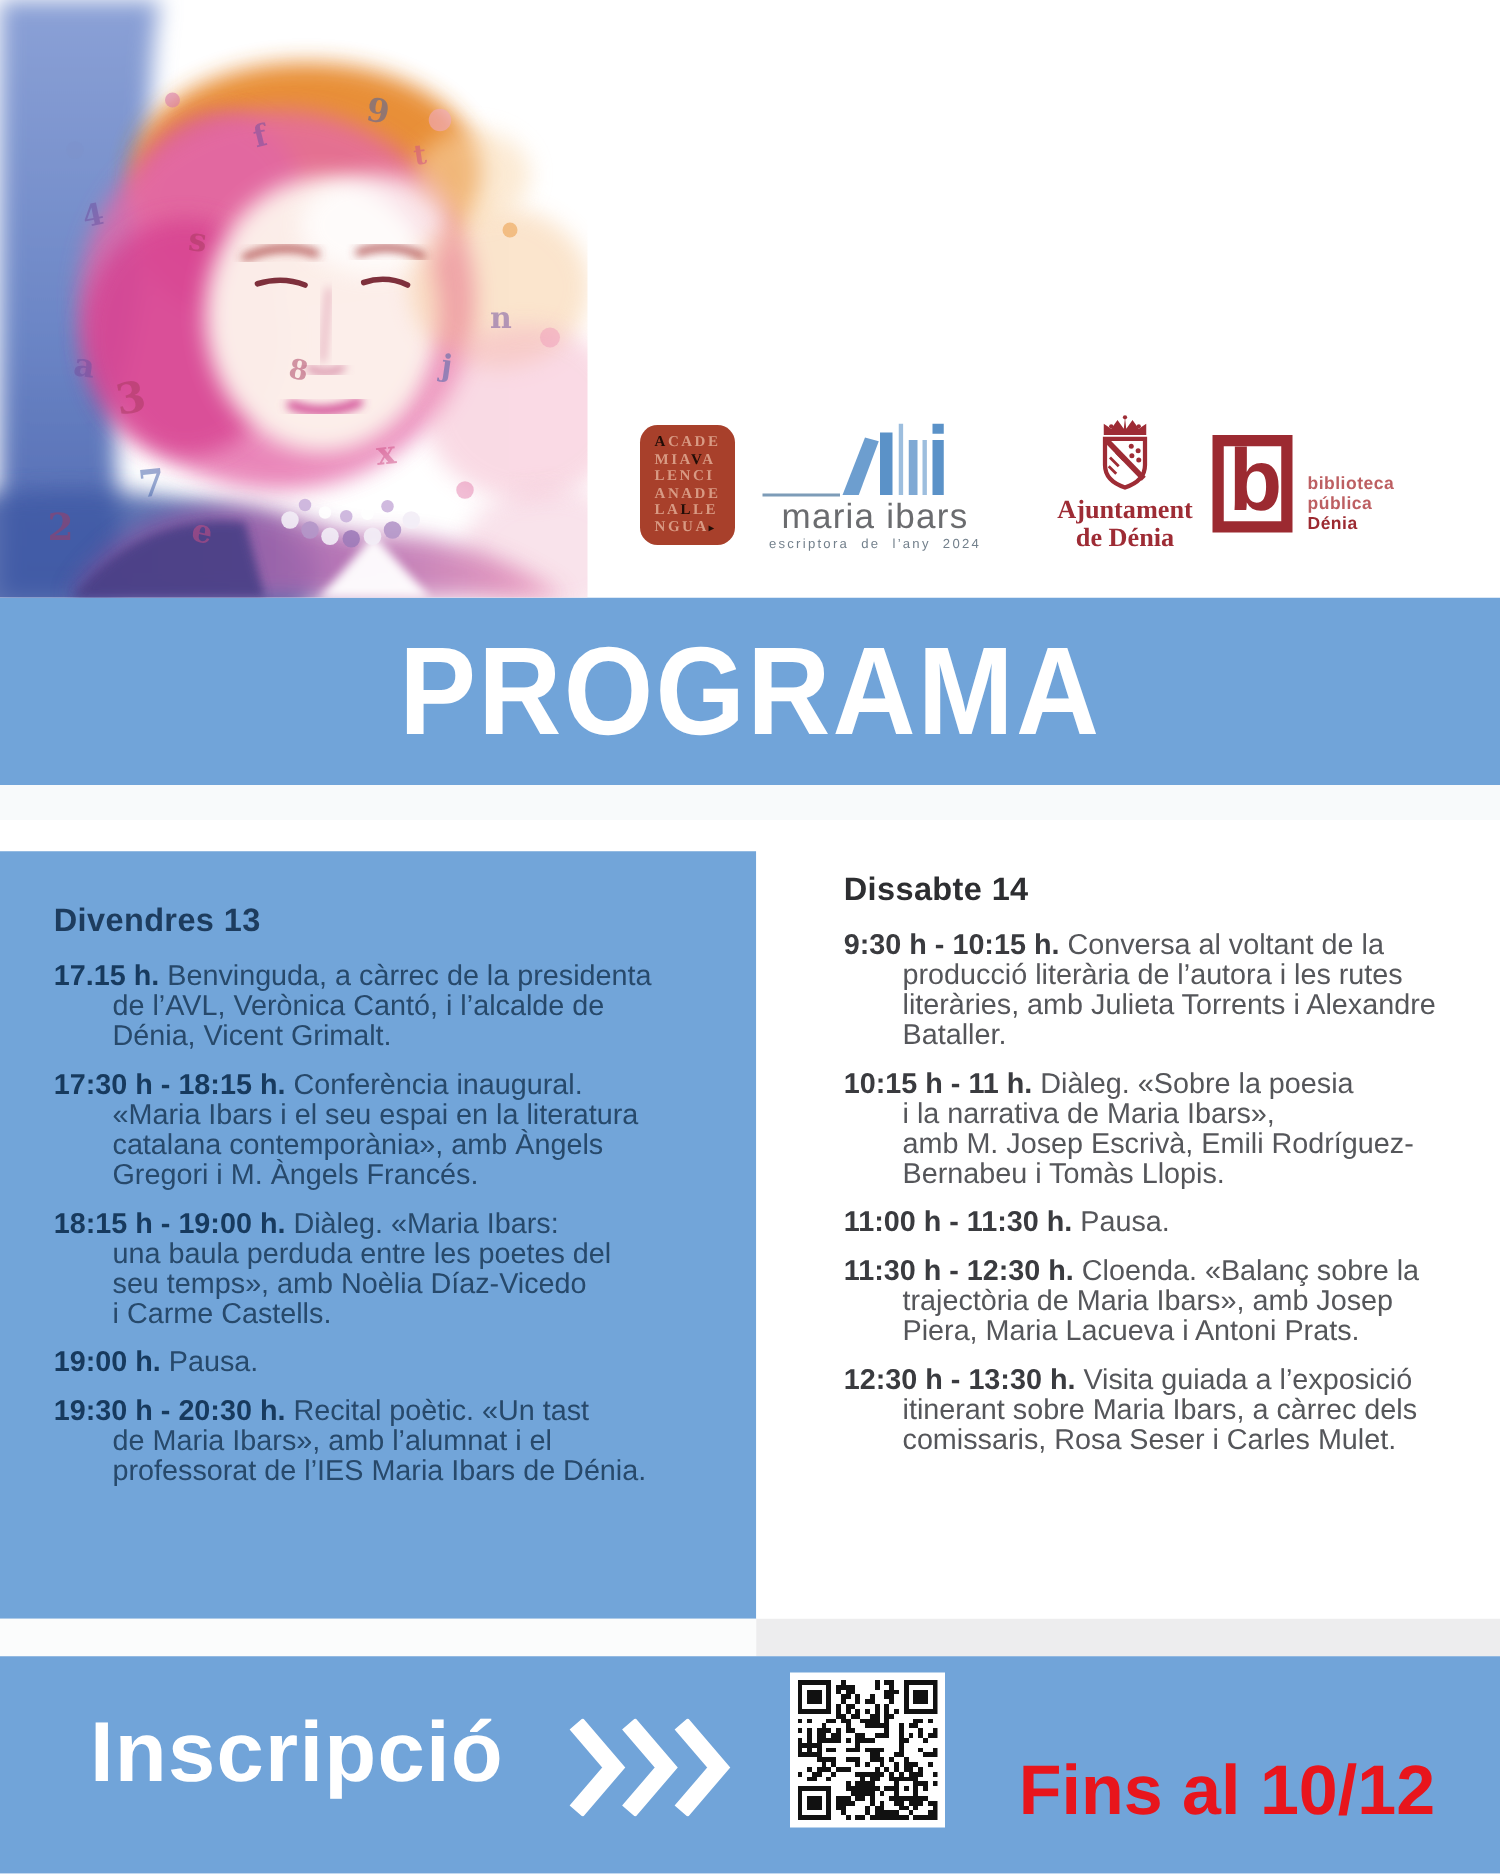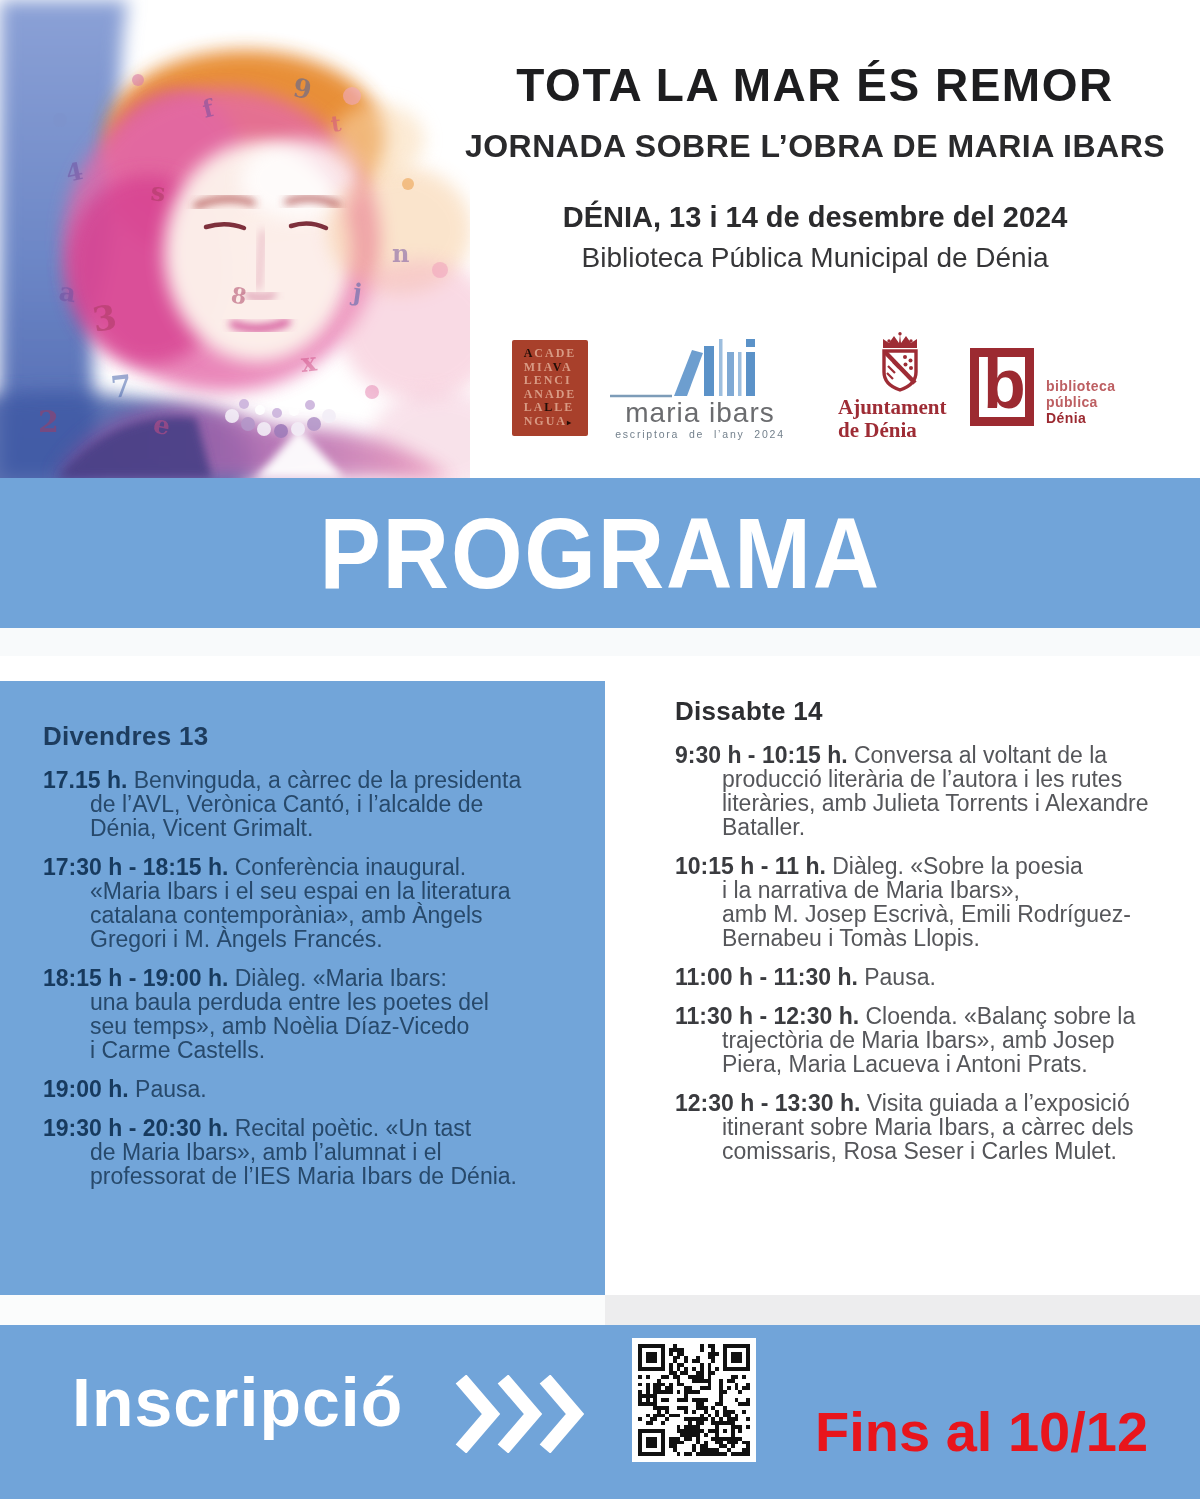--- a/index.html
+++ b/index.html
@@ -10,28 +10,28 @@
   .hdr{position:relative;height:478px;background:#fff;}
   .portrait{position:absolute;left:0;top:0;width:470px;height:478px;}
   .title-block{position:absolute;left:440px;top:58px;width:750px;text-align:center;color:#1f2022;}
   .t-main{font-size:46px;font-weight:700;letter-spacing:1.5px;color:#1d1d1f;}
   .t-sub{font-size:32px;font-weight:700;letter-spacing:.5px;margin-top:16px;color:#2a2a2c;}
   .t-date{font-size:29px;font-weight:700;margin-top:36px;color:#2b2b2d;}
   .t-venue{font-size:28px;font-weight:400;margin-top:8px;color:#363638;}
 
   
   .logo{position:absolute;}
-  .avl{left:512px;top:340px;width:76px;height:96px;background:#a8402b;border-radius:2px;
+  .avl{left:512px;top:340px;width:76px;height:96px;background:#a8402b;border-radius:14px;
        display:flex;flex-direction:column;justify-content:center;align-items:center;padding:4px 0;box-sizing:border-box;}
   .avl-row{font-family:"Liberation Serif",serif;font-size:12px;line-height:13.5px;letter-spacing:2px;
            color:#d89a84;font-weight:700;white-space:nowrap;}
   .avl-dark{color:#200d07;}
   .avl-arrow{color:#200d07;font-size:8px;letter-spacing:0;}
   .mibars{left:600px;top:336px;width:200px;height:110px;}
-  .ajunt{left:838px;top:332px;width:124px;}
+  .ajunt{left:838px;top:332px;width:124px;text-align:center;}
   .ajunt-txt{font-family:"Liberation Serif",serif;font-weight:700;font-size:21px;line-height:23px;color:#9e2c35;margin-top:2px;}
   .bsq{left:970px;top:348px;width:46px;height:60px;border:9px solid #9c2a31;position:absolute;background:#fff;}
   .bsq span{position:absolute;left:4px;top:-16px;font-size:70px;font-weight:700;color:#9c2a31;line-height:86px;}
   .btxt{left:1046px;top:378px;position:absolute;font-size:14px;line-height:16px;font-weight:700;
         letter-spacing:.4px;color:#bd5f62;}
   .btxt .b3{color:#9c2a31;}
 
   
   .banner{height:150px;background:#71a4d9;display:flex;align-items:center;justify-content:center;}
   .banner span{color:#fff;font-weight:700;font-size:100px;letter-spacing:2px;transform:scaleX(.92);line-height:1;}
@@ -155,26 +155,20 @@
             <text x="150" y="200" font-size="26" transform="rotate(6 150 200)" fill="#a83a5e" opacity="0.5" font-family="DejaVu Serif, serif">s</text>
             <text x="68" y="182" font-size="24" transform="rotate(-12 68 182)" fill="#6e4fa0" opacity="0.5" font-family="DejaVu Serif, serif">4</text>
             <text x="352" y="300" font-size="24" transform="rotate(8 352 300)" fill="#3f5fa8" opacity="0.5" font-family="DejaVu Serif, serif">j</text>
             <text x="302" y="372" font-size="26" transform="rotate(-6 302 372)" fill="#cf4f86" opacity="0.5" font-family="DejaVu Serif, serif">x</text>
             <text x="230" y="302" font-size="22" transform="rotate(10 230 302)" fill="#a83a5e" opacity="0.5" font-family="DejaVu Serif, serif">8</text>
             <text x="392" y="262" font-size="24" transform="rotate(0 392 262)" fill="#6e4fa0" opacity="0.5" font-family="DejaVu Serif, serif">n</text>
           </g>
       </svg>
     </div>
 
-    <div class="title-block">
-      <div class="t-main">TOTA LA MAR ÉS REMOR</div>
-      <div class="t-sub">JORNADA SOBRE L’OBRA DE MARIA IBARS</div>
-      <div class="t-date">DÉNIA, 13 i 14 de desembre del 2024</div>
-      <div class="t-venue">Biblioteca Pública Municipal de Dénia</div>
-    </div>
 
     <div class="logo avl">
       <div>
           <div class="avl-row"><span class="avl-dark">A</span><span>C</span><span>A</span><span>D</span><span>E</span></div>
           <div class="avl-row"><span>M</span><span>I</span><span>A</span><span class="avl-dark">V</span><span>A</span></div>
           <div class="avl-row"><span>L</span><span>E</span><span>N</span><span>C</span><span>I</span></div>
           <div class="avl-row"><span>A</span><span>N</span><span>A</span><span>D</span><span>E</span></div>
           <div class="avl-row"><span>L</span><span>A</span><span class="avl-dark">L</span><span>L</span><span>E</span></div>
           <div class="avl-row"><span>N</span><span>G</span><span>U</span><span>A</span><span class="avl-arrow">▸</span></div>
         </div>

